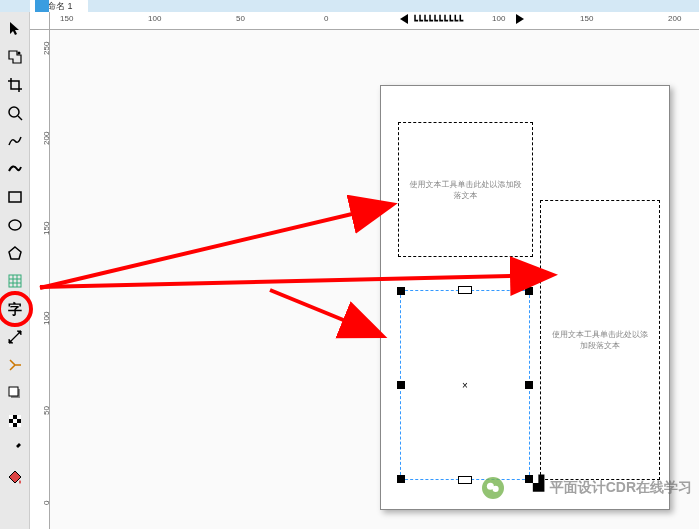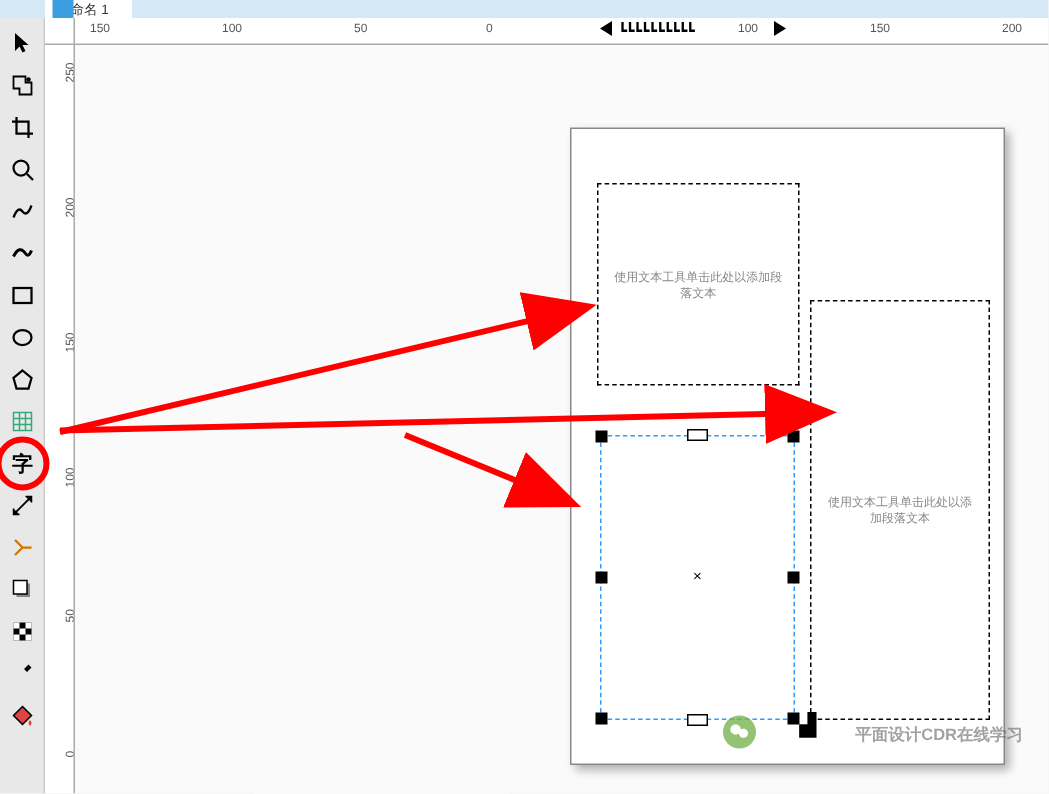--- a/index.html
+++ b/index.html
@@ -40,21 +40,21 @@
 .tab-handle { position: absolute; width: 14px; height: 8px; border: 1px solid #000; background: #fff; left: 50%; margin-left: -7px; }
 .tab-top { top: -5px; } .tab-bot { bottom: -5px; }
 .center-x { position: absolute; left: 50%; top: 50%; transform: translate(-50%,-50%); font-size: 10px; color: #000; }
 .overflow-icon { position: absolute; right: -15px; bottom: -12px; font-size: 14px; color: #000; font-weight: bold; }
 
 .arrow { position: absolute; z-index: 50; }
 .arrow svg { overflow: visible; }
 
 .watermark-icon { position: absolute; right: 195px; bottom: 30px; width: 22px; height: 22px; background: rgba(120,180,80,0.8); border-radius: 50%; display: flex; align-items: center; justify-content: center; }
 .watermark-icon svg { width: 14px; height: 14px; fill: #fff; }
-.watermark-text { position: absolute; right: 17px; bottom: 32px; font-size: 11px; color: rgba(100,100,100,0.6); font-weight: bold; }
+.watermark-text { position: absolute; right: 7px; bottom: 32px; font-size: 14px; color: rgba(100,100,100,0.6); font-weight: bold; }
 </style>
 </head>
 <body>
 
 <div class="home-icon"></div>
 <div class="tab-bar">
   <div class="tab">未命名 1</div>
 </div>
 
 <div class="toolbox">

